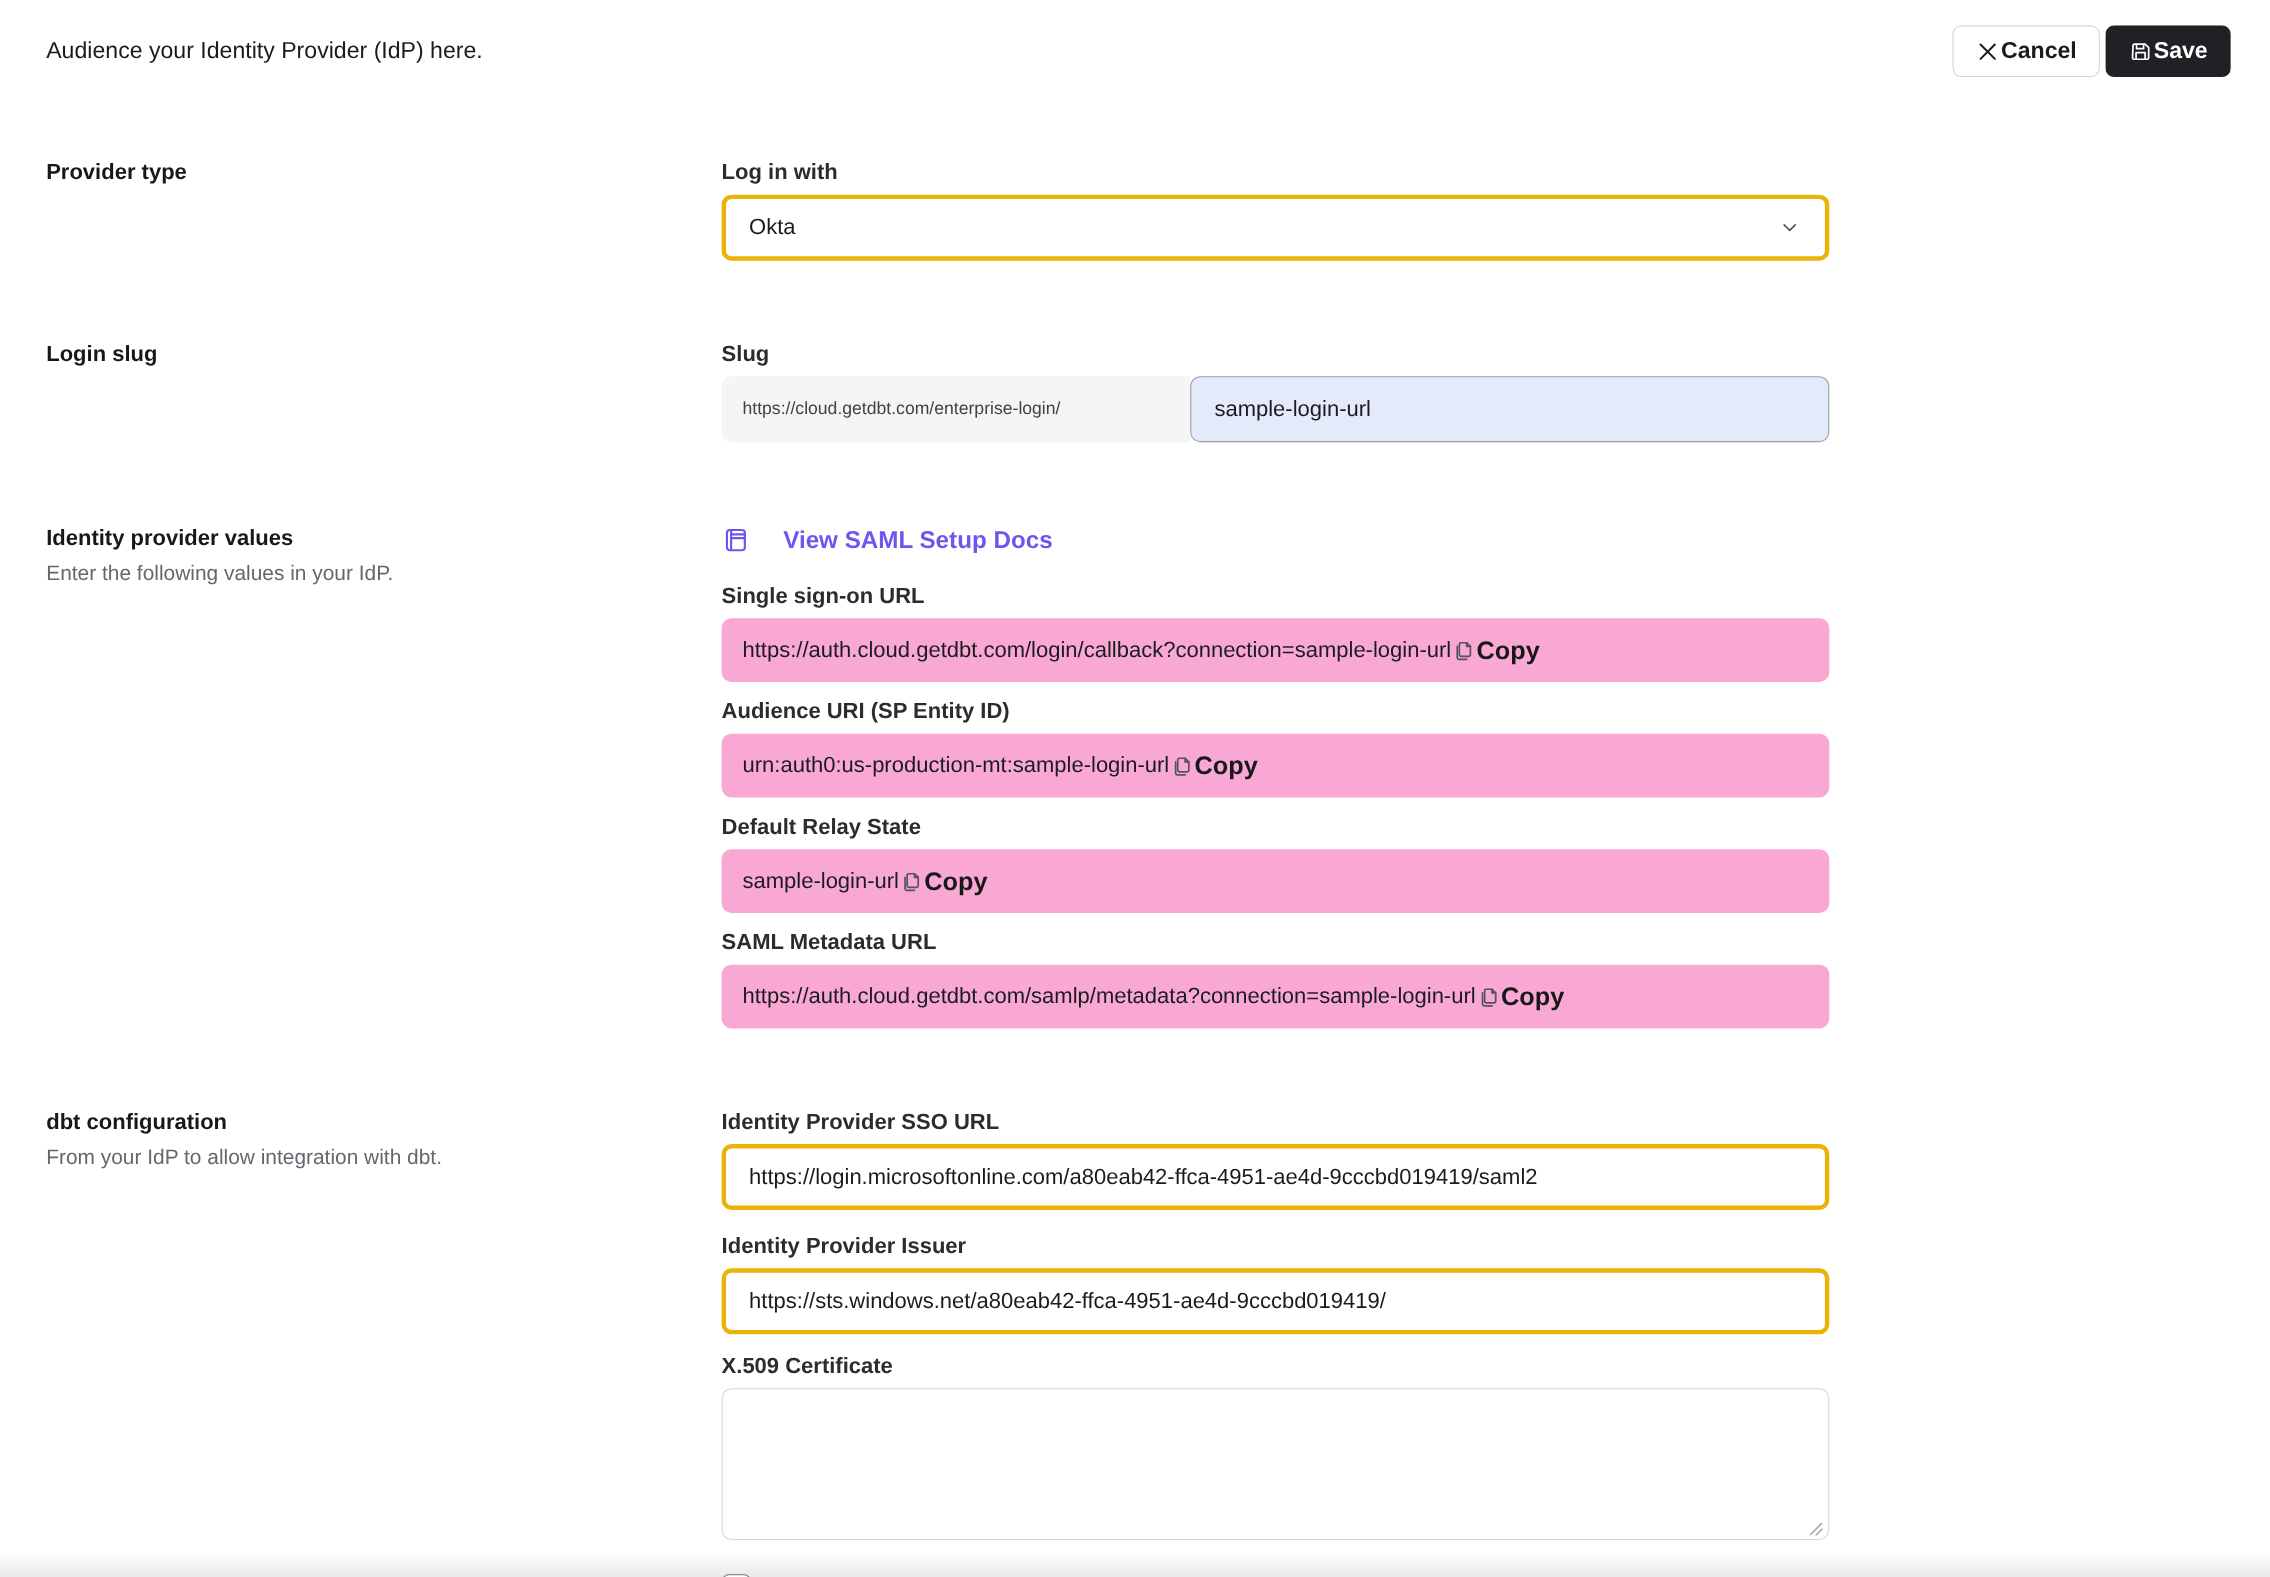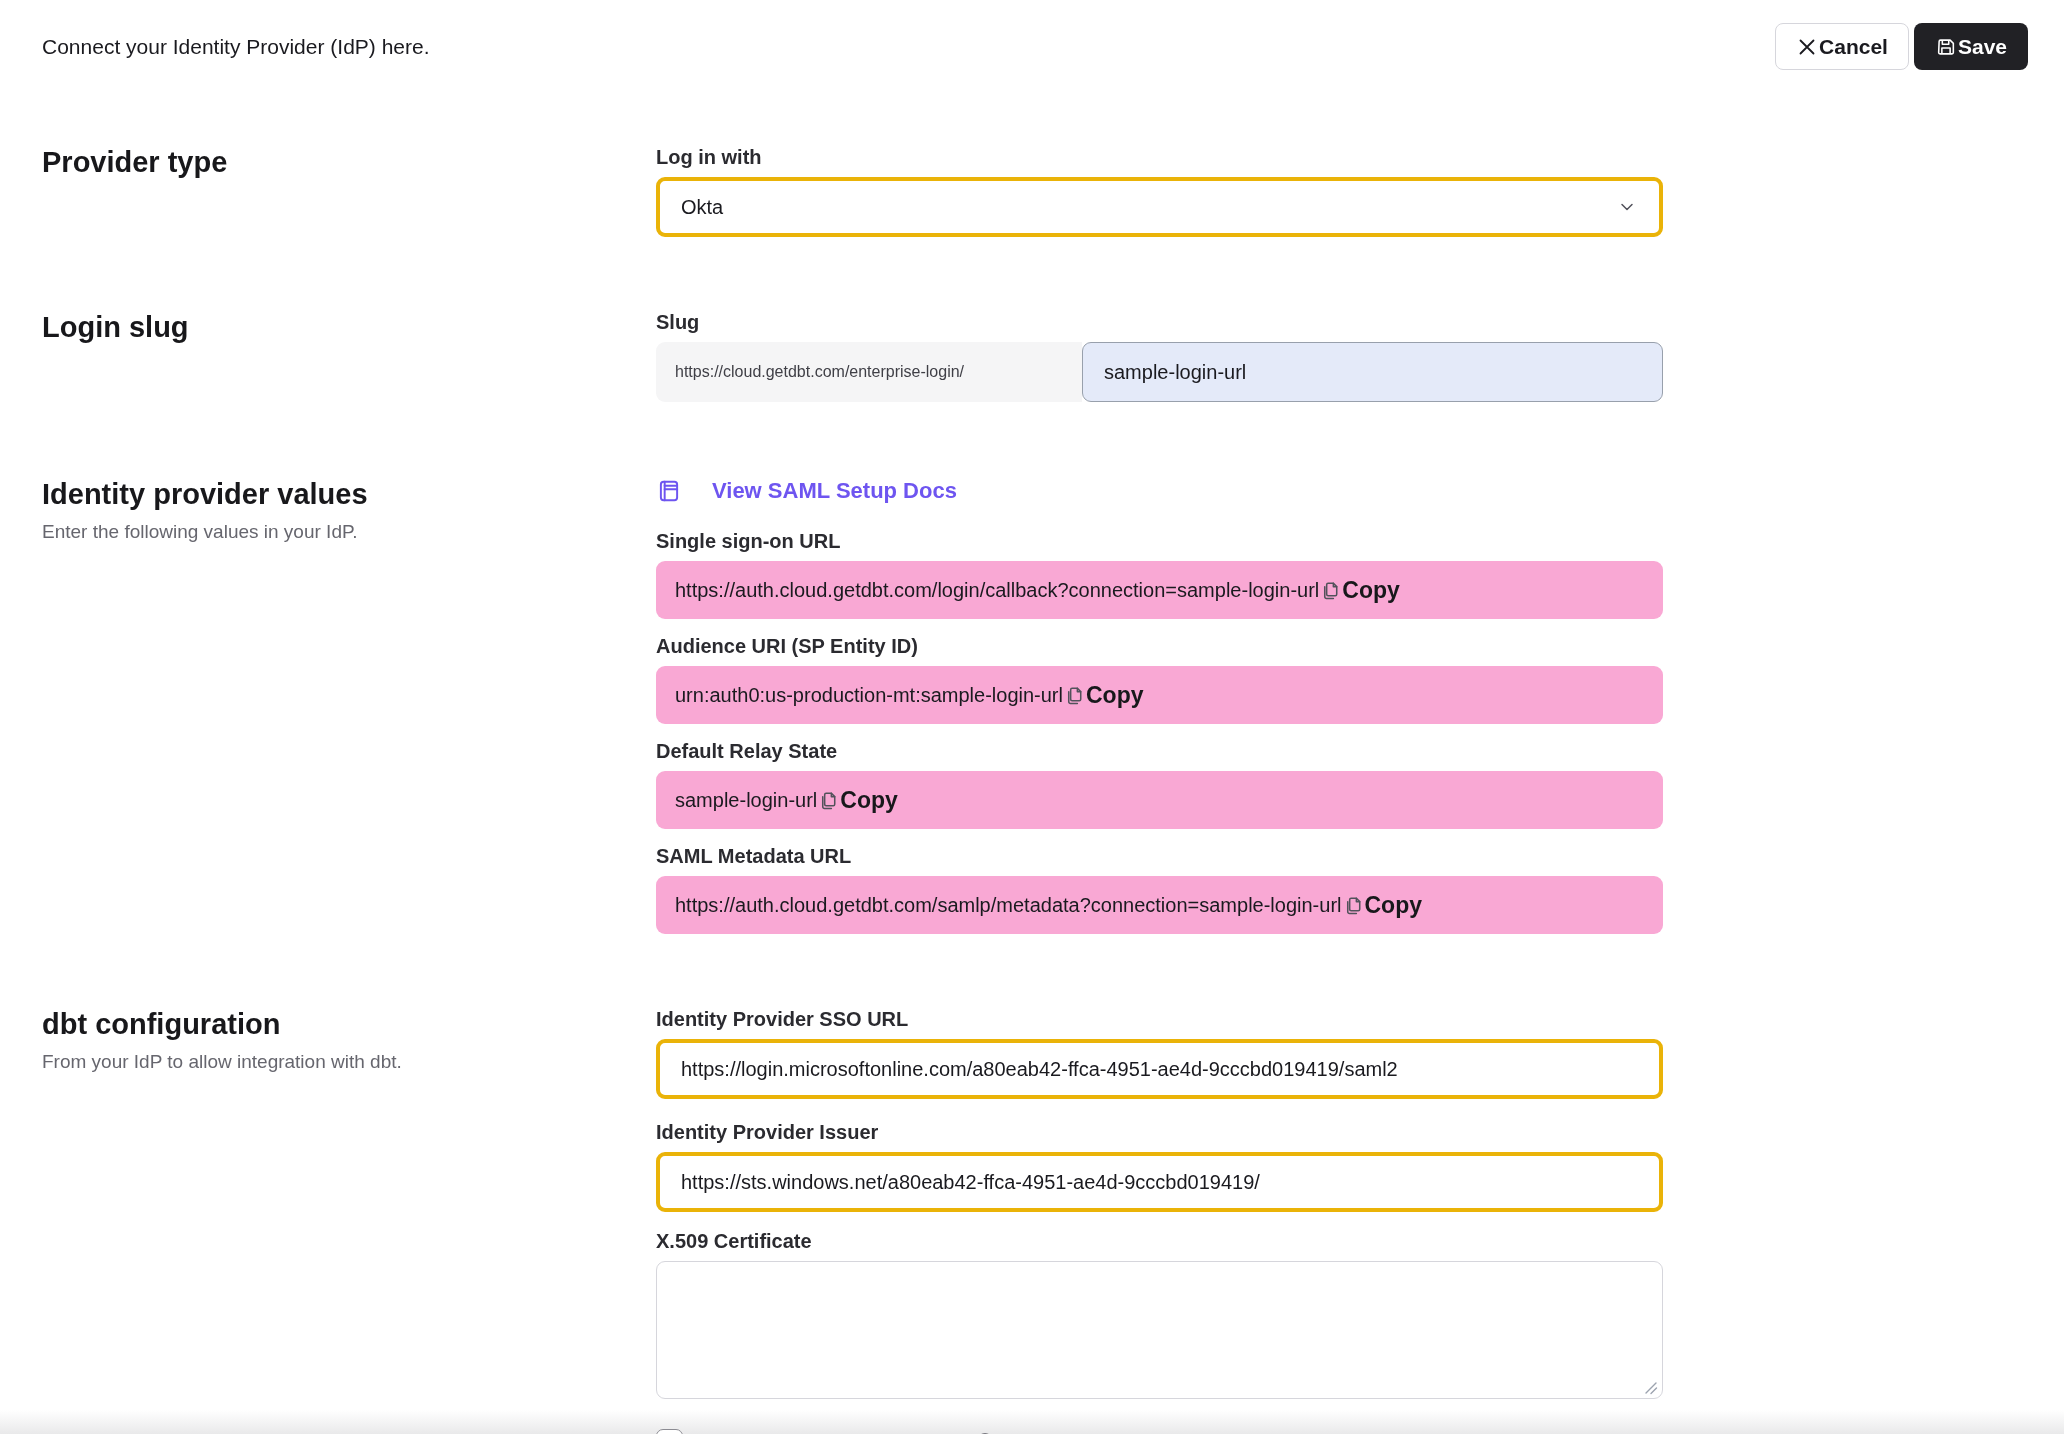--- a/index.html
+++ b/index.html
@@ -37,21 +37,21 @@
     border: 1px solid transparent;
     line-height: 1;
   }
   .btn-cancel { background: #fff; border-color: #d6d6dc; color: #1a1a1f; }
   .btn-save { background: #212125; color: #fff; }
 
   
   .form-row { display: flex; padding-left: 42px; }
   .row-left { width: 614px; flex: none; padding-right: 40px; }
   .row-right { width: 1007px; flex: none; }
-  .section-heading { margin: 0; font-size: 29px; font-weight: 600; color: #18181b; line-height: 1.15; }
+  .section-heading { margin: 0; font-size: 20px; font-weight: 600; color: #18181b; line-height: 1.15; }
   .section-subtext { margin: 9px 0 0 0; font-size: 19px; color: #66666e; line-height: 1.3; }
 
   .field-label { display: block; font-size: 20px; font-weight: 600; color: #2b2b30; line-height: 22px; margin-bottom: 9px; }
 
   .text-input, .select-box {
     width: 100%;
     height: 60px;
     border: 4px solid #eab308;
     border-radius: 9px;
     background: #fff;
@@ -175,21 +175,21 @@
   }
 
   svg { display: block; }
 </style>
 </head>
 <body>
 
 <div class="screen">
 
   <div class="header">
-    <div class="header-note">Connect your Identity Provider (IdP) here.</div>
+    <div class="header-note">Audience your Identity Provider (IdP) here.</div>
     <div class="header-actions">
       <button class="btn btn-cancel">
         <span class="btn-icon">
           <svg width="22" height="22" viewBox="0 0 22 22" fill="none" stroke="#1a1a1f" stroke-width="1.8" stroke-linecap="round">
             <path d="M4.5 4.5 L17.5 17.5 M17.5 4.5 L4.5 17.5"></path>
           </svg>
         </span>
         <span>Cancel</span>
       </button>
       <button class="btn btn-save">

